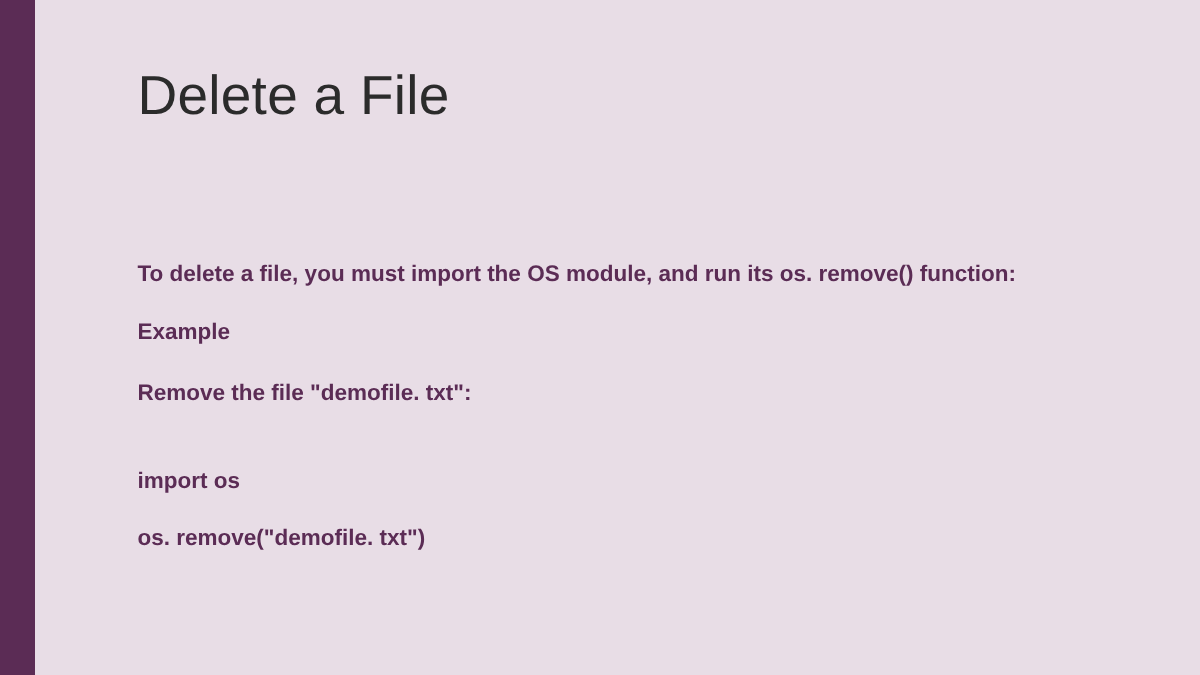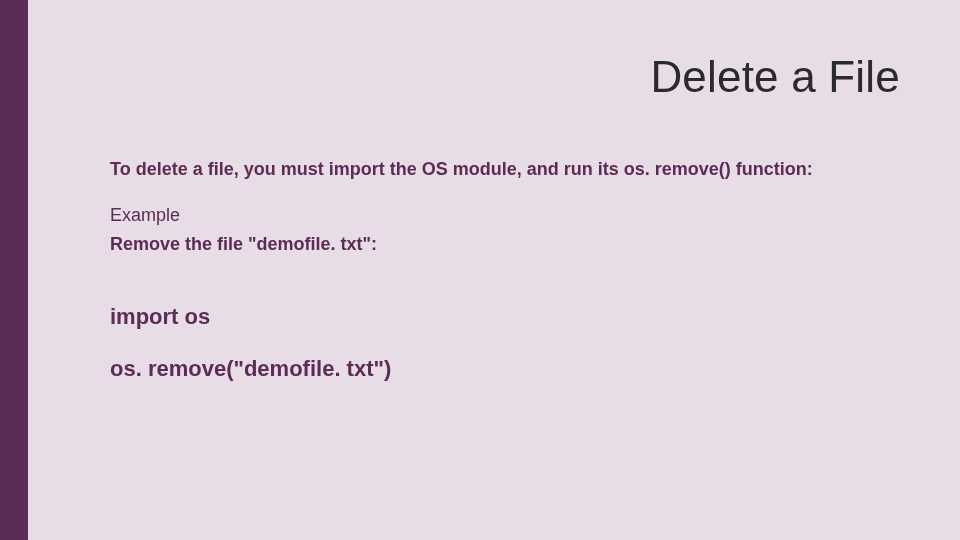--- a/index.html
+++ b/index.html
@@ -28,43 +28,42 @@
   .content {
     position: absolute;
     left: 110px;
     top: 52px;
     right: 60px;
   }
   .title {
     font-size: 44px;
     font-weight: 400;
     color: #2b2b2b;
-    margin: 0 0 55px 0;
+    margin: 0 0 105px 0;
     letter-spacing: 0.2px;
-    text-align: right;
   }
   .body-text {
     font-size: 18px;
     line-height: 1.35;
     color: #5b2c55;
   }
   .body-text p {
     margin: 0 0 22px 0;
     font-weight: bold;
   }
   .body-text .example-label {
-    font-weight: 400;
+    font-weight: 700;
     color: #5b2c55;
-    margin-bottom: 4px;
+    margin-bottom: 24px;
   }
   .body-text .gap {
     margin-bottom: 46px;
   }
   .code-line {
-    font-size: 22px;
+    font-size: 18px;
     color: #5b2c55;
     margin: 0 0 18px 0;
   }
 </style>
 </head>
 <body>
 
 <div class="slide">
   <div class="accent-bar"></div>
   <div class="content">

